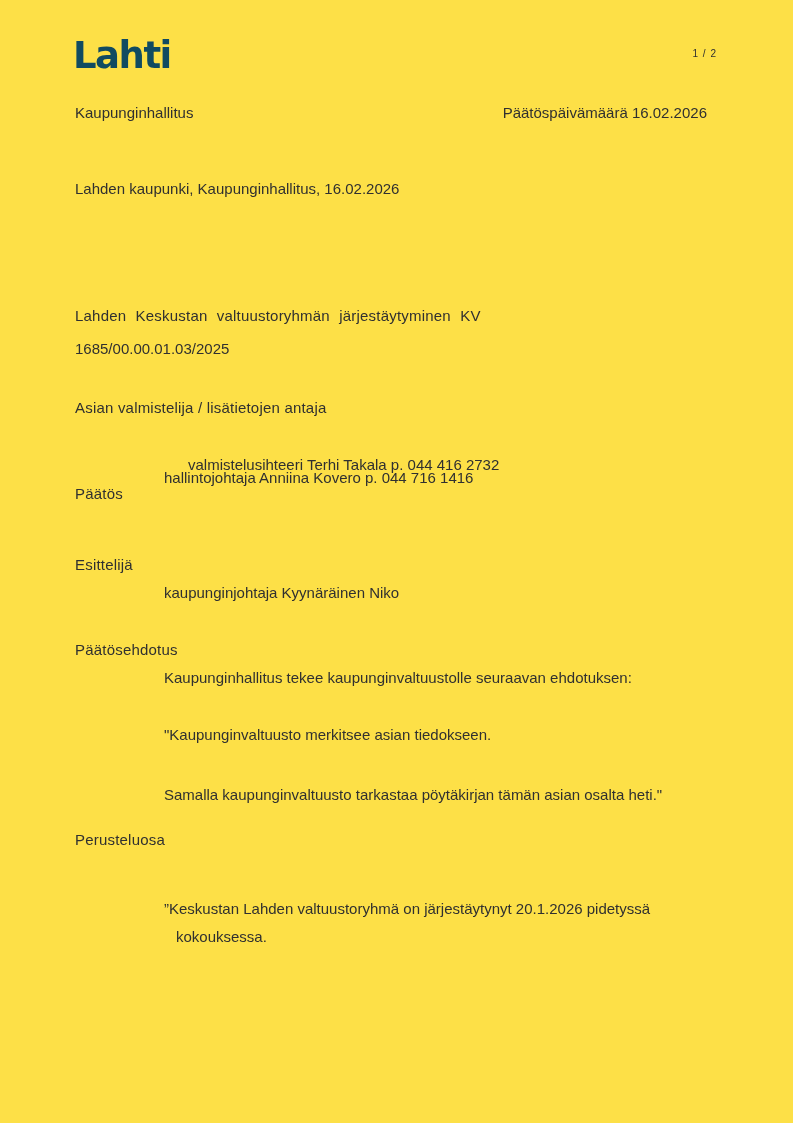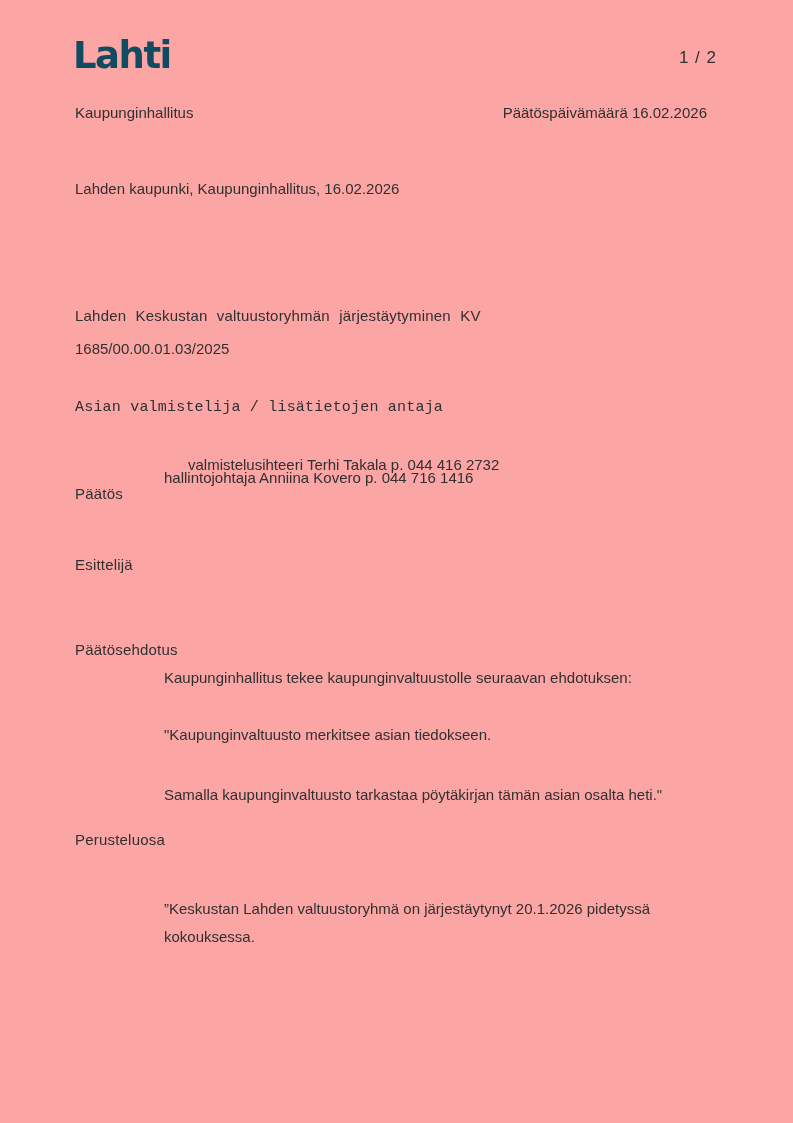--- a/index.html
+++ b/index.html
@@ -1,41 +1,41 @@
 <!DOCTYPE html>
 <html><head>
   <meta charset="utf-8">
   <style>
     html, body { margin: 0; padding: 0; background: #ffffff; }
     .page {
       position: relative;
       width: 793px;
       height: 1123px;
-      background: #fca5a5;
+      background: #fde047;
       font-family: "Liberation Sans", sans-serif;
       font-size: 15px;
       color: #303030;
       overflow: hidden;
     }
     .abs { position: absolute; white-space: nowrap; }
     .logo {
       position: absolute;
       left: 73px;
       top: 34px;
       font-family: "DejaVu Sans", sans-serif;
       font-weight: 700;
       font-size: 37px;
       letter-spacing: -1.5px;
       color: #114b61;
     }
     .pagenum {
       position: absolute;
       top: 48px;
       right: 76px;
-      font-size: 17px;
+      font-size: 10px;
       letter-spacing: 1px;
       color: #303030;
     }
     .hdr-right { position: absolute; top: 104px; right: 86px; white-space: nowrap; text-align: center; }
     .title { word-spacing: 5px; letter-spacing: 0.2px; }
     .lbl { letter-spacing: 0.2px; }
   </style>
 </head>
 <body>
 
@@ -45,30 +45,31 @@
   <div class="pagenum">1 / 2</div>
 
   <div class="abs" style="left:75px; top:104px;">Kaupunginhallitus</div>
   <div class="hdr-right">Päätöspäivämäärä 16.02.2026</div>
 
   <div class="abs" style="left:75px; top:180px;">Lahden kaupunki, Kaupunginhallitus, 16.02.2026</div>
 
   <div class="abs title" style="left:75px; top:307px;">Lahden Keskustan valtuustoryhmän järjestäytyminen KV</div>
   <div class="abs" style="left:75px; top:340px;">1685/00.00.01.03/2025</div>
 
-  <div class="abs lbl" style="left:75px; top:399px;font-family:Liberation Mono, monospace;">Asian valmistelija / lisätietojen antaja</div>
+  <div class="abs lbl" style="left:75px; top:399px;">Asian valmistelija / lisätietojen antaja</div>
   <div class="abs" style="left:164px; top:427px;margin-top:42px;">hallintojohtaja Anniina Kovero p. 044 716 1416</div>
   <div class="abs" style="left:164px; top:456px;margin-left:24px;">valmistelusihteeri Terhi Takala p. 044 416 2732</div>
 
   <div class="abs lbl" style="left:75px; top:485px;">Päätös</div>
 
   <div class="abs lbl" style="left:75px; top:556px;">Esittelijä</div>
+  <div class="abs" style="left:164px; top:584px;">kaupunginjohtaja Kyynäräinen Niko</div>
 
   <div class="abs lbl" style="left:75px; top:641px;text-align:center;">Päätösehdotus</div>
   <div class="abs" style="left:164px; top:669px;">Kaupunginhallitus tekee kaupunginvaltuustolle seuraavan ehdotuksen:</div>
   <div class="abs" style="left:164px; top:726px;">"Kaupunginvaltuusto merkitsee asian tiedokseen.</div>
   <div class="abs" style="left:164px; top:786px;">Samalla kaupunginvaltuusto tarkastaa pöytäkirjan tämän asian osalta heti."</div>
 
   <div class="abs lbl" style="left:75px; top:831px;">Perusteluosa</div>
   <div class="abs" style="left:164px; top:900px;">”Keskustan Lahden valtuustoryhmä on järjestäytynyt 20.1.2026 pidetyssä</div>
-  <div class="abs" style="left:164px; top:928px;">kokouksessa.</div>
+  <div class="abs" style="left:176px; top:928px;">kokouksessa.</div>
 
 </div>
 
 </body></html>

